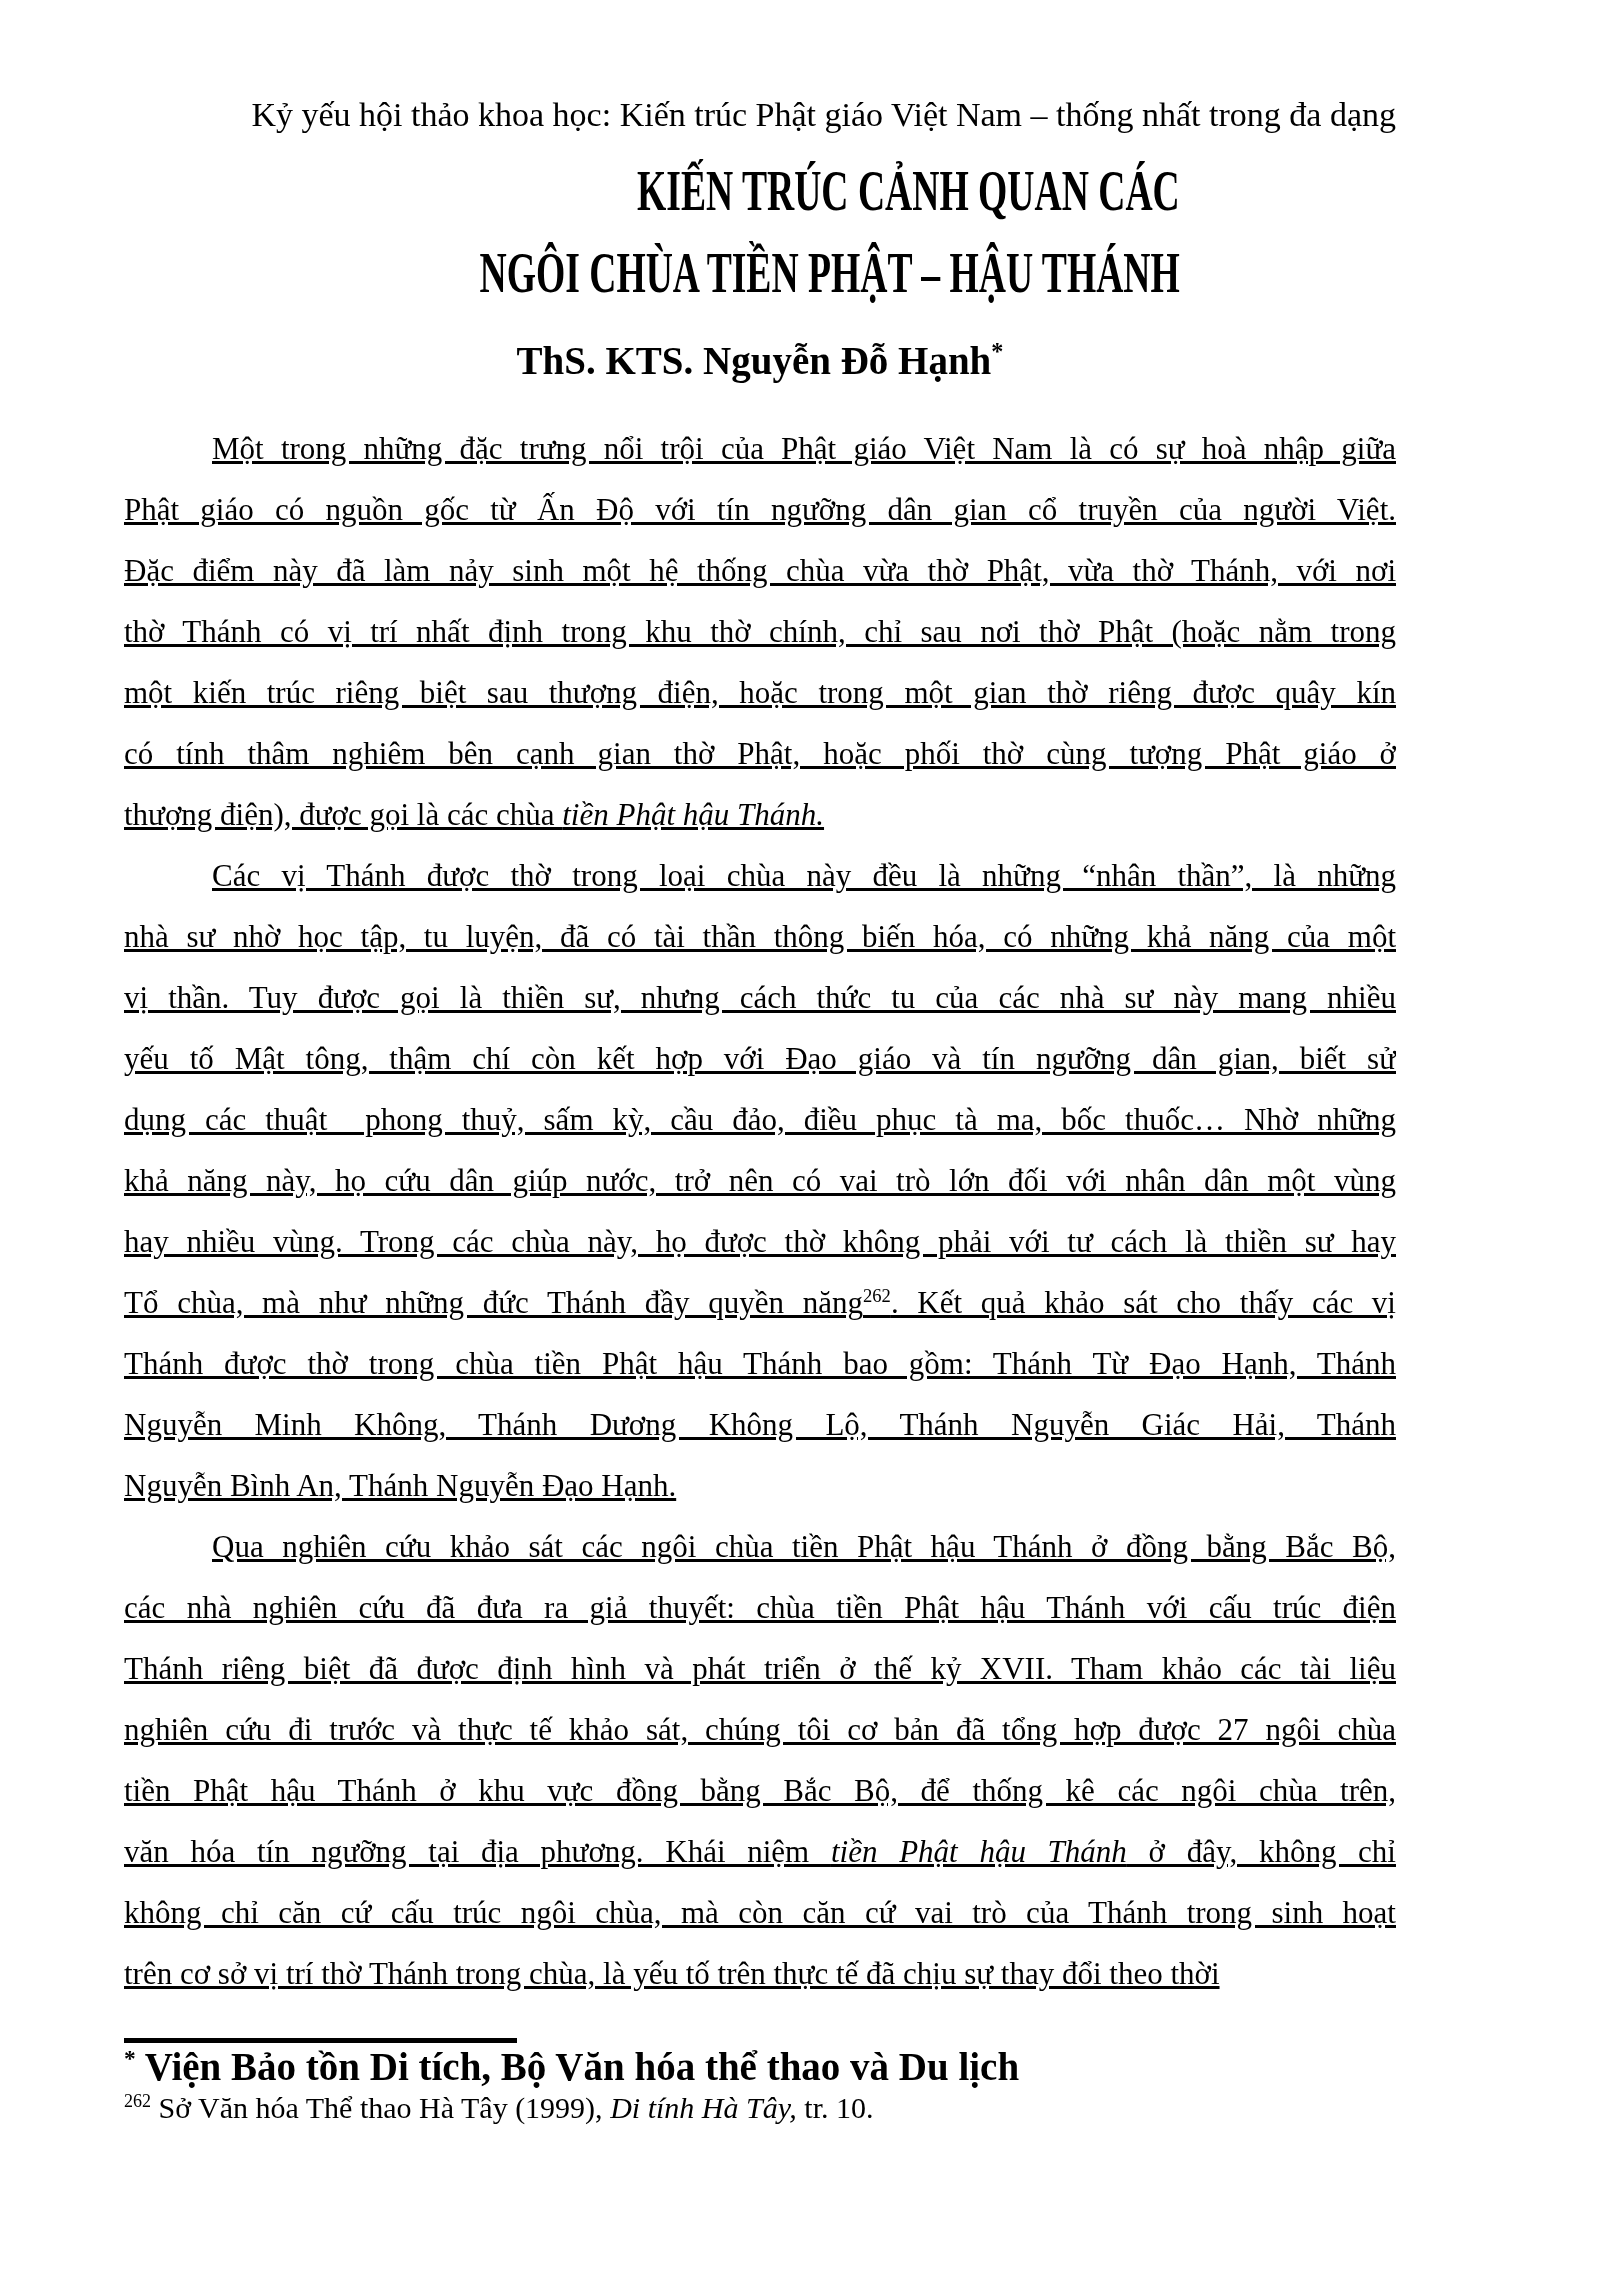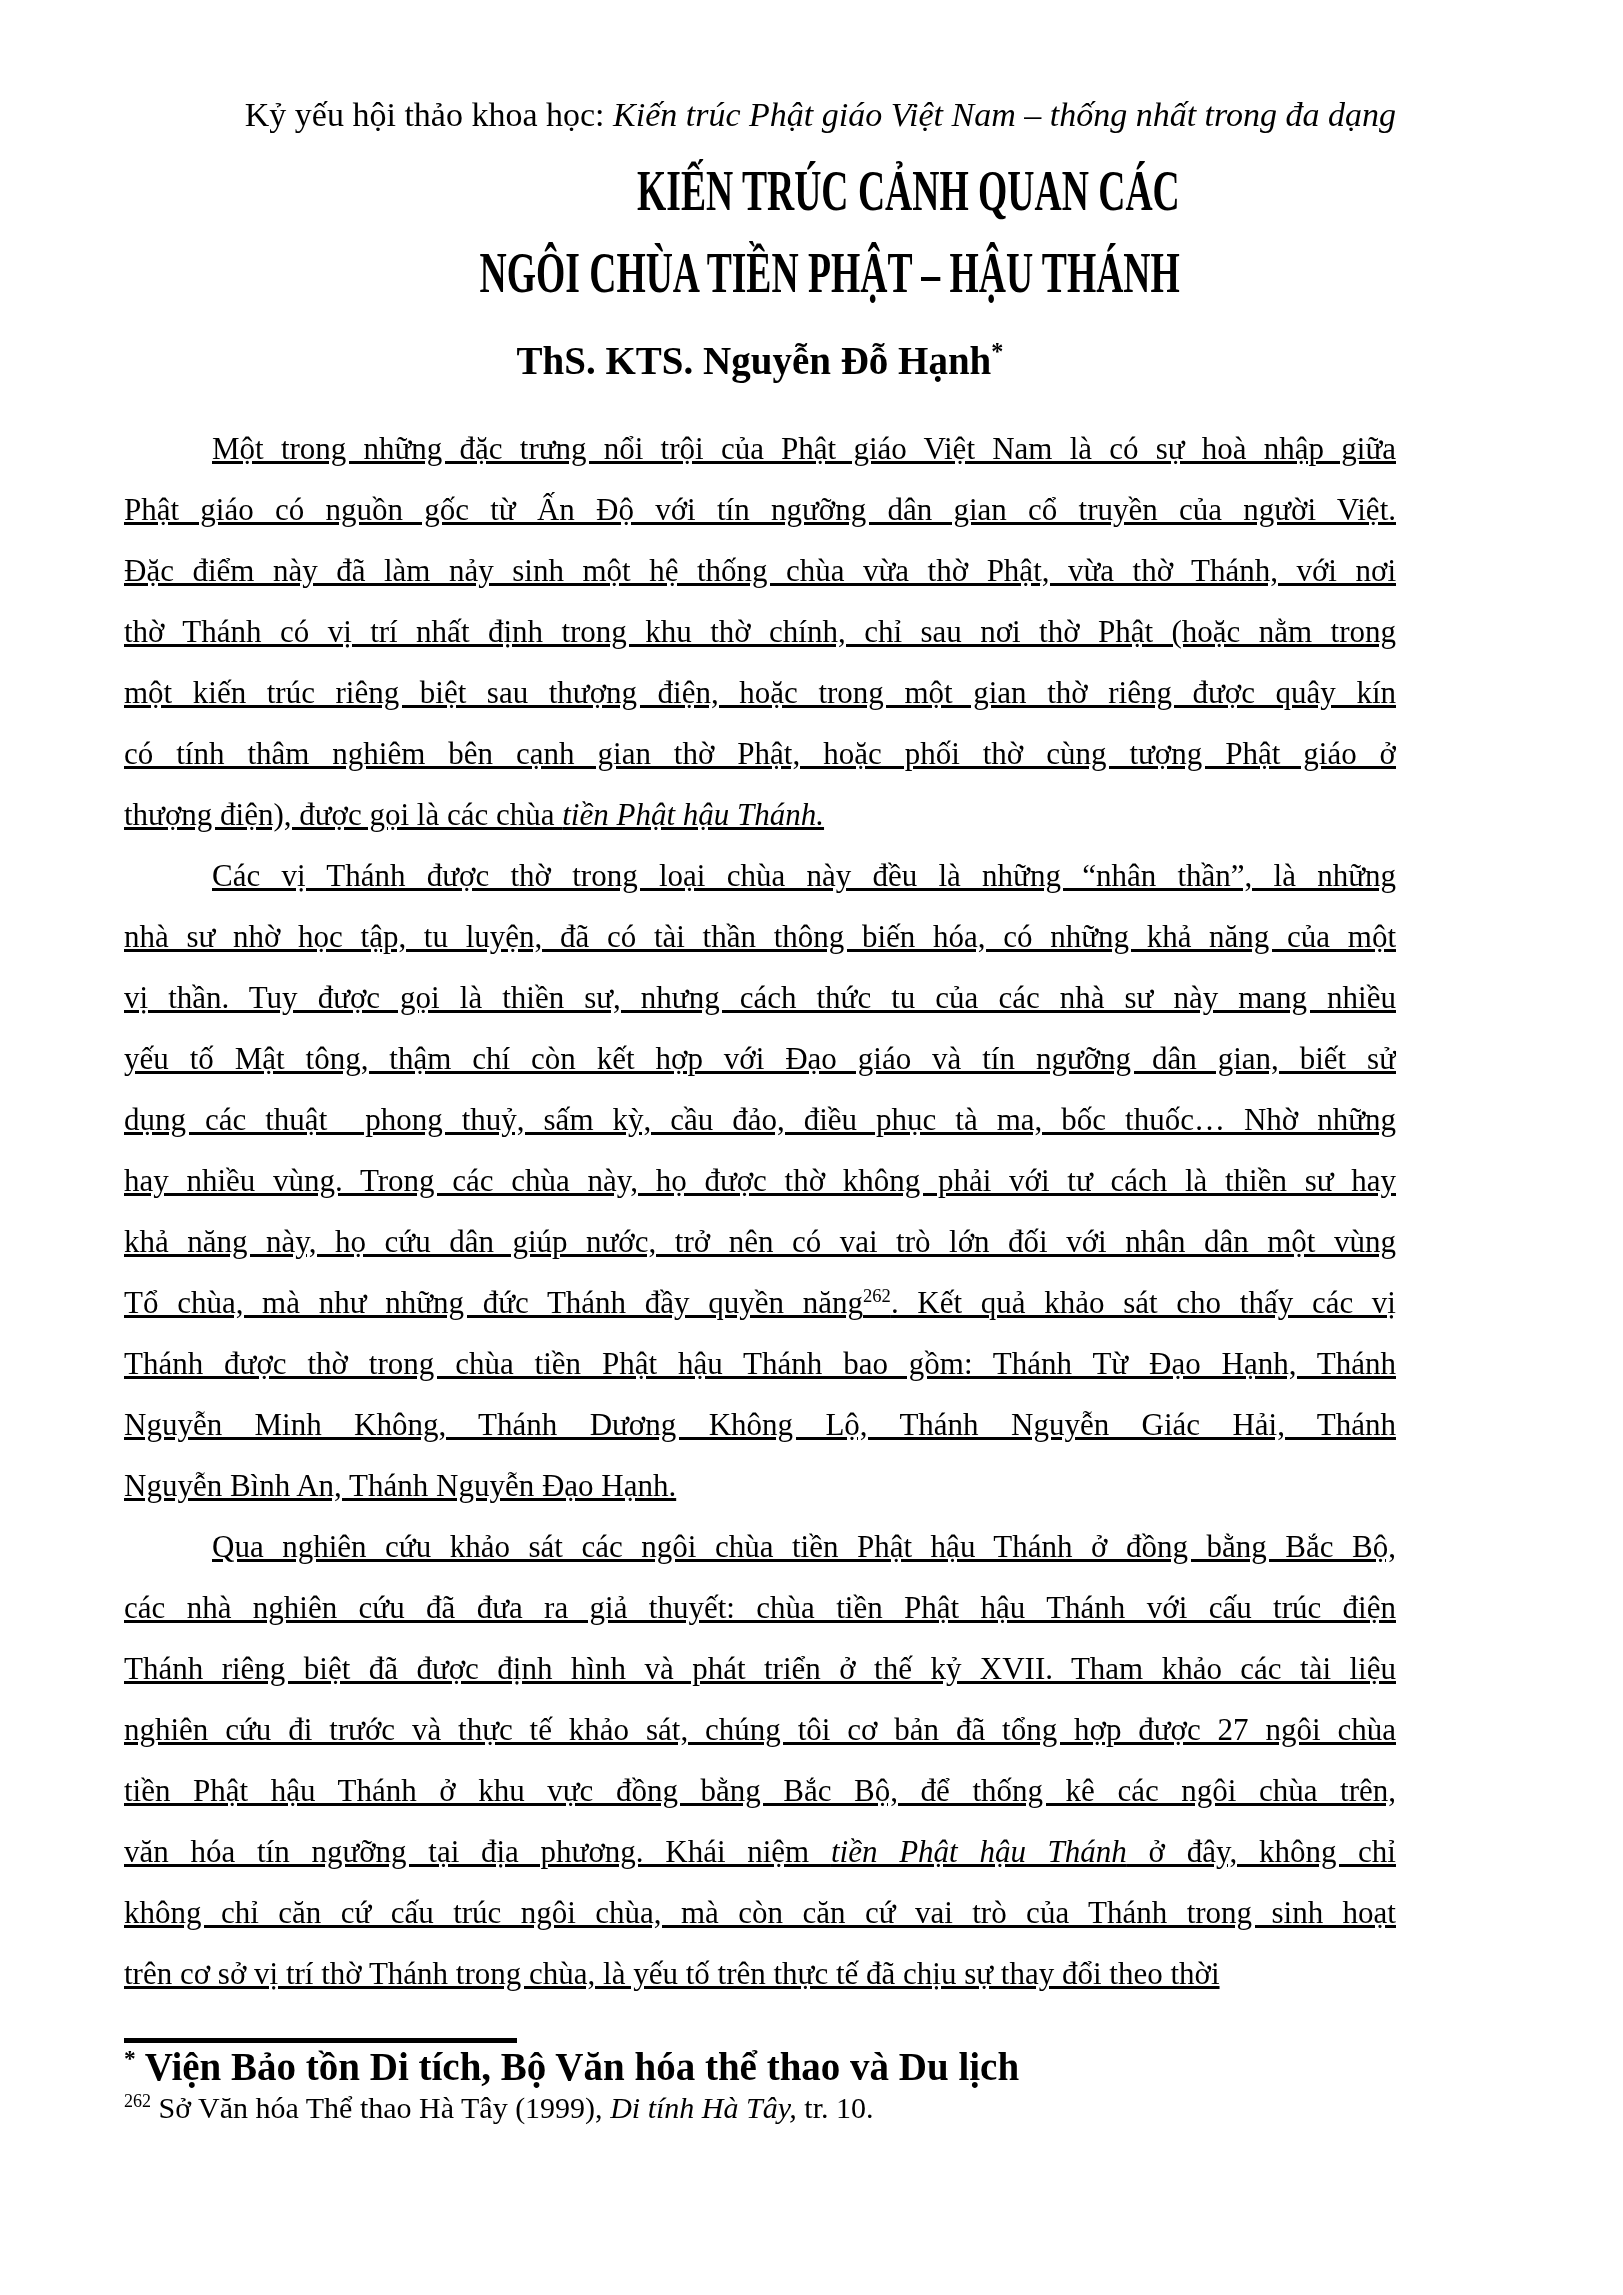--- a/index.html
+++ b/index.html
@@ -7,21 +7,21 @@
     position:relative;
     width:1623px;height:2295px;
     background:#ffffff;color:#000000;
     font-family:"Liberation Serif","DejaVu Serif",serif;
     overflow:hidden;
   }
   .running-header{
     position:absolute;top:95px;left:124px;width:1272px;
     font-size:34px;line-height:39px;text-align:right;white-space:nowrap;
   }
-  .running-header .hdr-italic{font-style:italic;margin-top:36px;}
+  .running-header .hdr-italic{margin-top:36px;}
   .doc-title{
     position:absolute;top:150px;left:124px;width:1272px;
     font-size:57px;font-weight:bold;line-height:82px;text-align:right;
   }
   .doc-title .tline{transform:scaleX(0.66);transform-origin:50% 50%;white-space:nowrap;}
   .author-line{
     position:absolute;top:330px;left:124px;width:1272px;
     font-size:39px;font-weight:bold;line-height:43px;text-align:center;
   }
   .author-line sup{font-size:0.62em;}
@@ -76,22 +76,22 @@
       <div class="line">Đặc điểm này đã làm nảy sinh một hệ thống chùa vừa thờ Phật, vừa thờ Thánh, với nơi</div>
       <div class="line">thờ Thánh có vị trí nhất định trong khu thờ chính, chỉ sau nơi thờ Phật (hoặc nằm trong</div>
       <div class="line">một kiến trúc riêng biệt sau thượng điện, hoặc trong một gian thờ riêng được quây kín</div>
       <div class="line">có tính thâm nghiêm bên cạnh gian thờ Phật, hoặc phối thờ cùng tượng Phật giáo ở</div>
       <div class="line last">thượng điện), được gọi là các chùa <i>tiền Phật hậu Thánh.</i></div>
       <div class="line first">Các vị Thánh được thờ trong loại chùa này đều là những “nhân thần”, là những</div>
       <div class="line">nhà sư nhờ học tập, tu luyện, đã có tài thần thông biến hóa, có những khả năng của một</div>
       <div class="line">vị thần. Tuy được gọi là thiền sư, nhưng cách thức tu của các nhà sư này mang nhiều</div>
       <div class="line">yếu tố Mật tông, thậm chí còn kết hợp với Đạo giáo và tín ngưỡng dân gian, biết sử</div>
       <div class="line">dụng các thuật&nbsp; phong thuỷ, sấm kỳ, cầu đảo, điều phục tà ma, bốc thuốc… Nhờ những</div>
+      <div class="line">khả năng này, họ cứu dân giúp nước, trở nên có vai trò lớn đối với nhân dân một vùng</div>
       <div class="line">hay nhiều vùng. Trong các chùa này, họ được thờ không phải với tư cách là thiền sư hay</div>
-      <div class="line">khả năng này, họ cứu dân giúp nước, trở nên có vai trò lớn đối với nhân dân một vùng</div>
       <div class="line">Tổ chùa, mà như những đức Thánh đầy quyền năng<sup>262</sup>. Kết quả khảo sát cho thấy các vị</div>
       <div class="line">Thánh được thờ trong chùa tiền Phật hậu Thánh bao gồm: Thánh Từ Đạo Hạnh, Thánh</div>
       <div class="line">Nguyễn Minh Không, Thánh Dương Không Lộ, Thánh Nguyễn Giác Hải, Thánh</div>
       <div class="line last">Nguyễn Bình An, Thánh Nguyễn Đạo Hạnh.</div>
       <div class="line first">Qua nghiên cứu khảo sát các ngôi chùa tiền Phật hậu Thánh ở đồng bằng Bắc Bộ,</div>
       <div class="line">các nhà nghiên cứu đã đưa ra giả thuyết: chùa tiền Phật hậu Thánh với cấu trúc điện</div>
       <div class="line">Thánh riêng biệt đã được định hình và phát triển ở thế kỷ XVII. Tham khảo các tài liệu</div>
       <div class="line">nghiên cứu đi trước và thực tế khảo sát, chúng tôi cơ bản đã tổng hợp được 27 ngôi chùa</div>
       <div class="line">tiền Phật hậu Thánh ở khu vực đồng bằng Bắc Bộ, để thống kê các ngôi chùa trên,</div>
       <div class="line">văn hóa tín ngưỡng tại địa phương. Khái niệm <i>tiền Phật hậu Thánh</i> ở đây, không chỉ</div>

